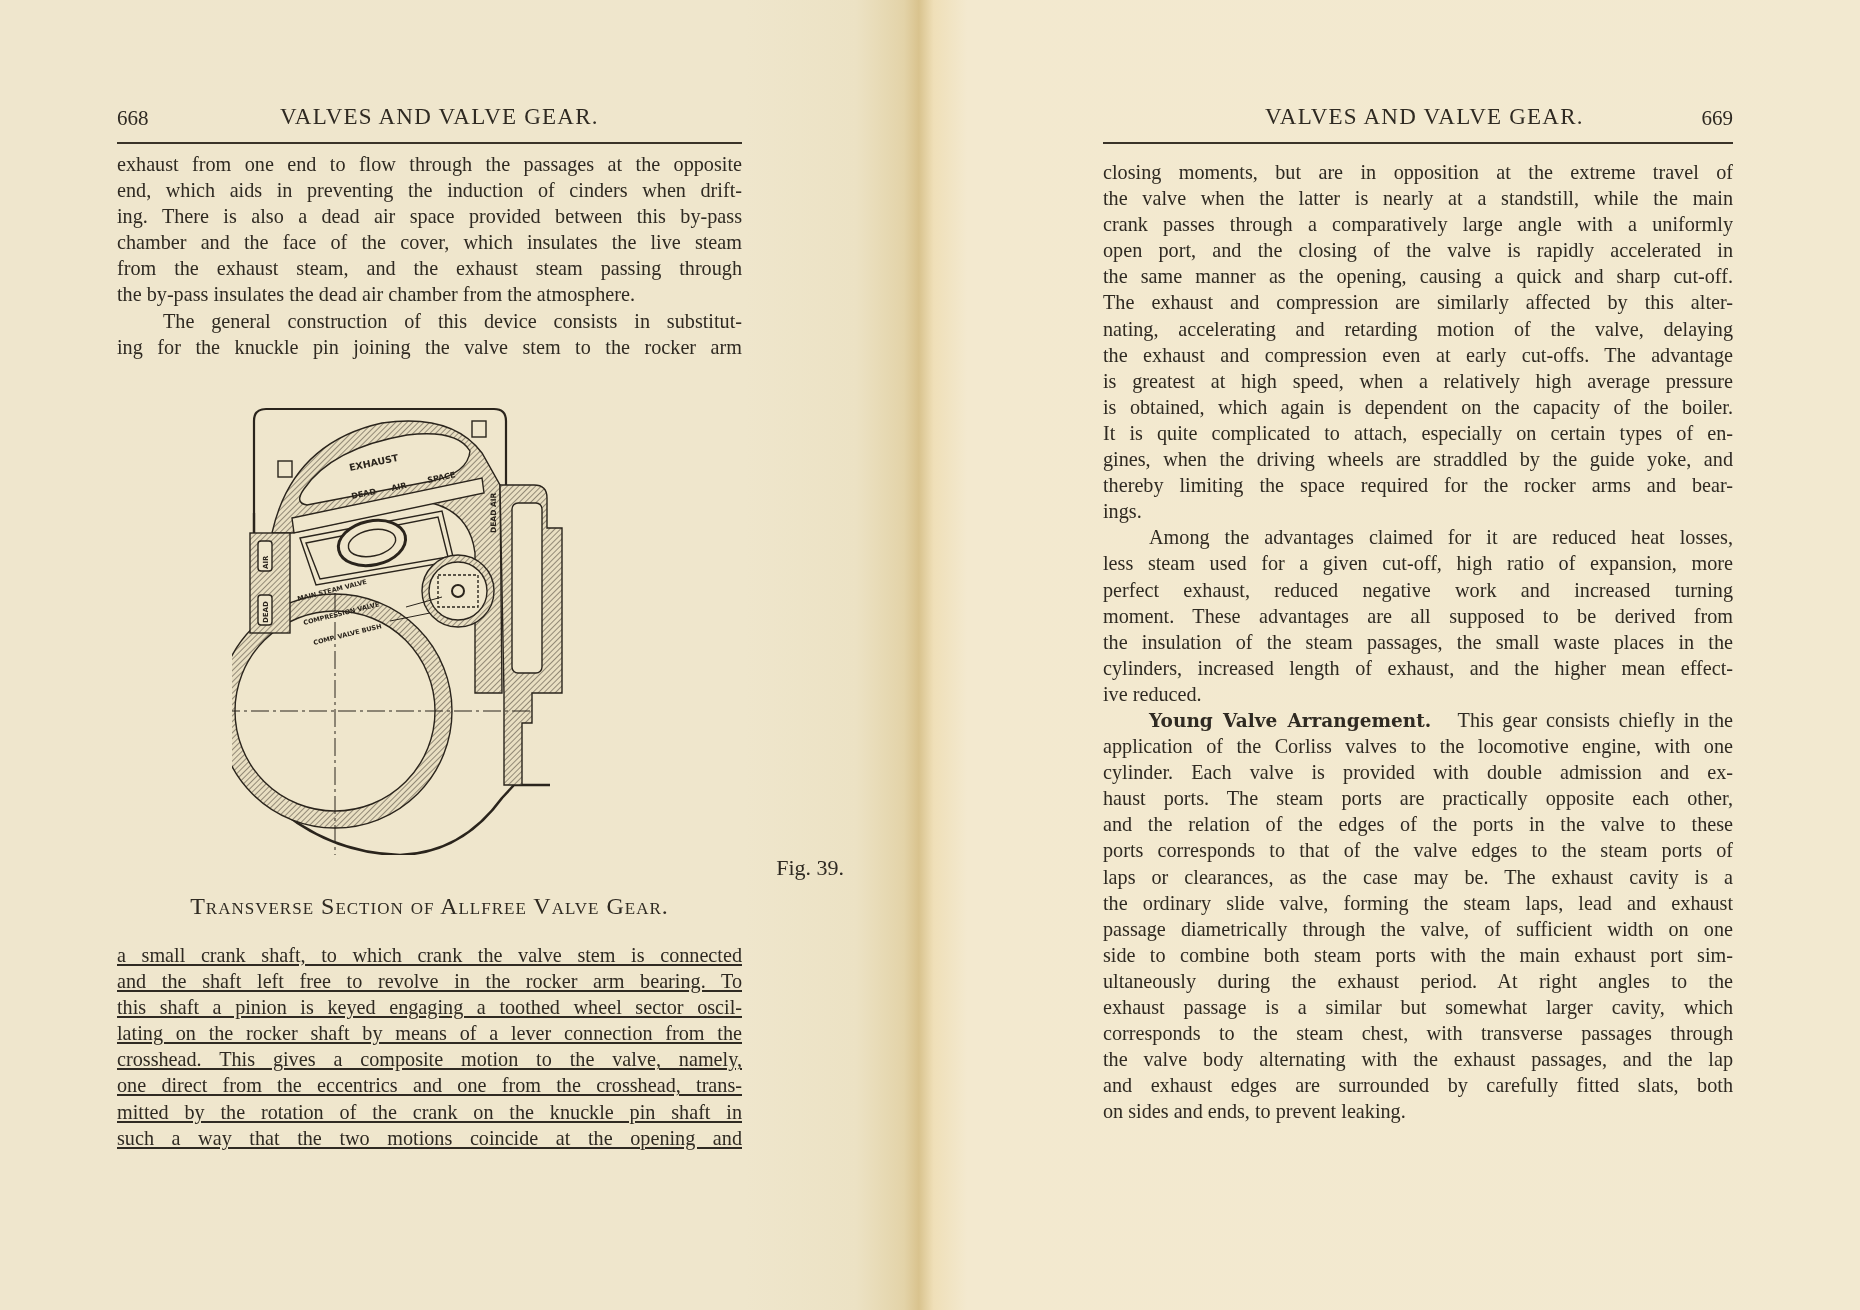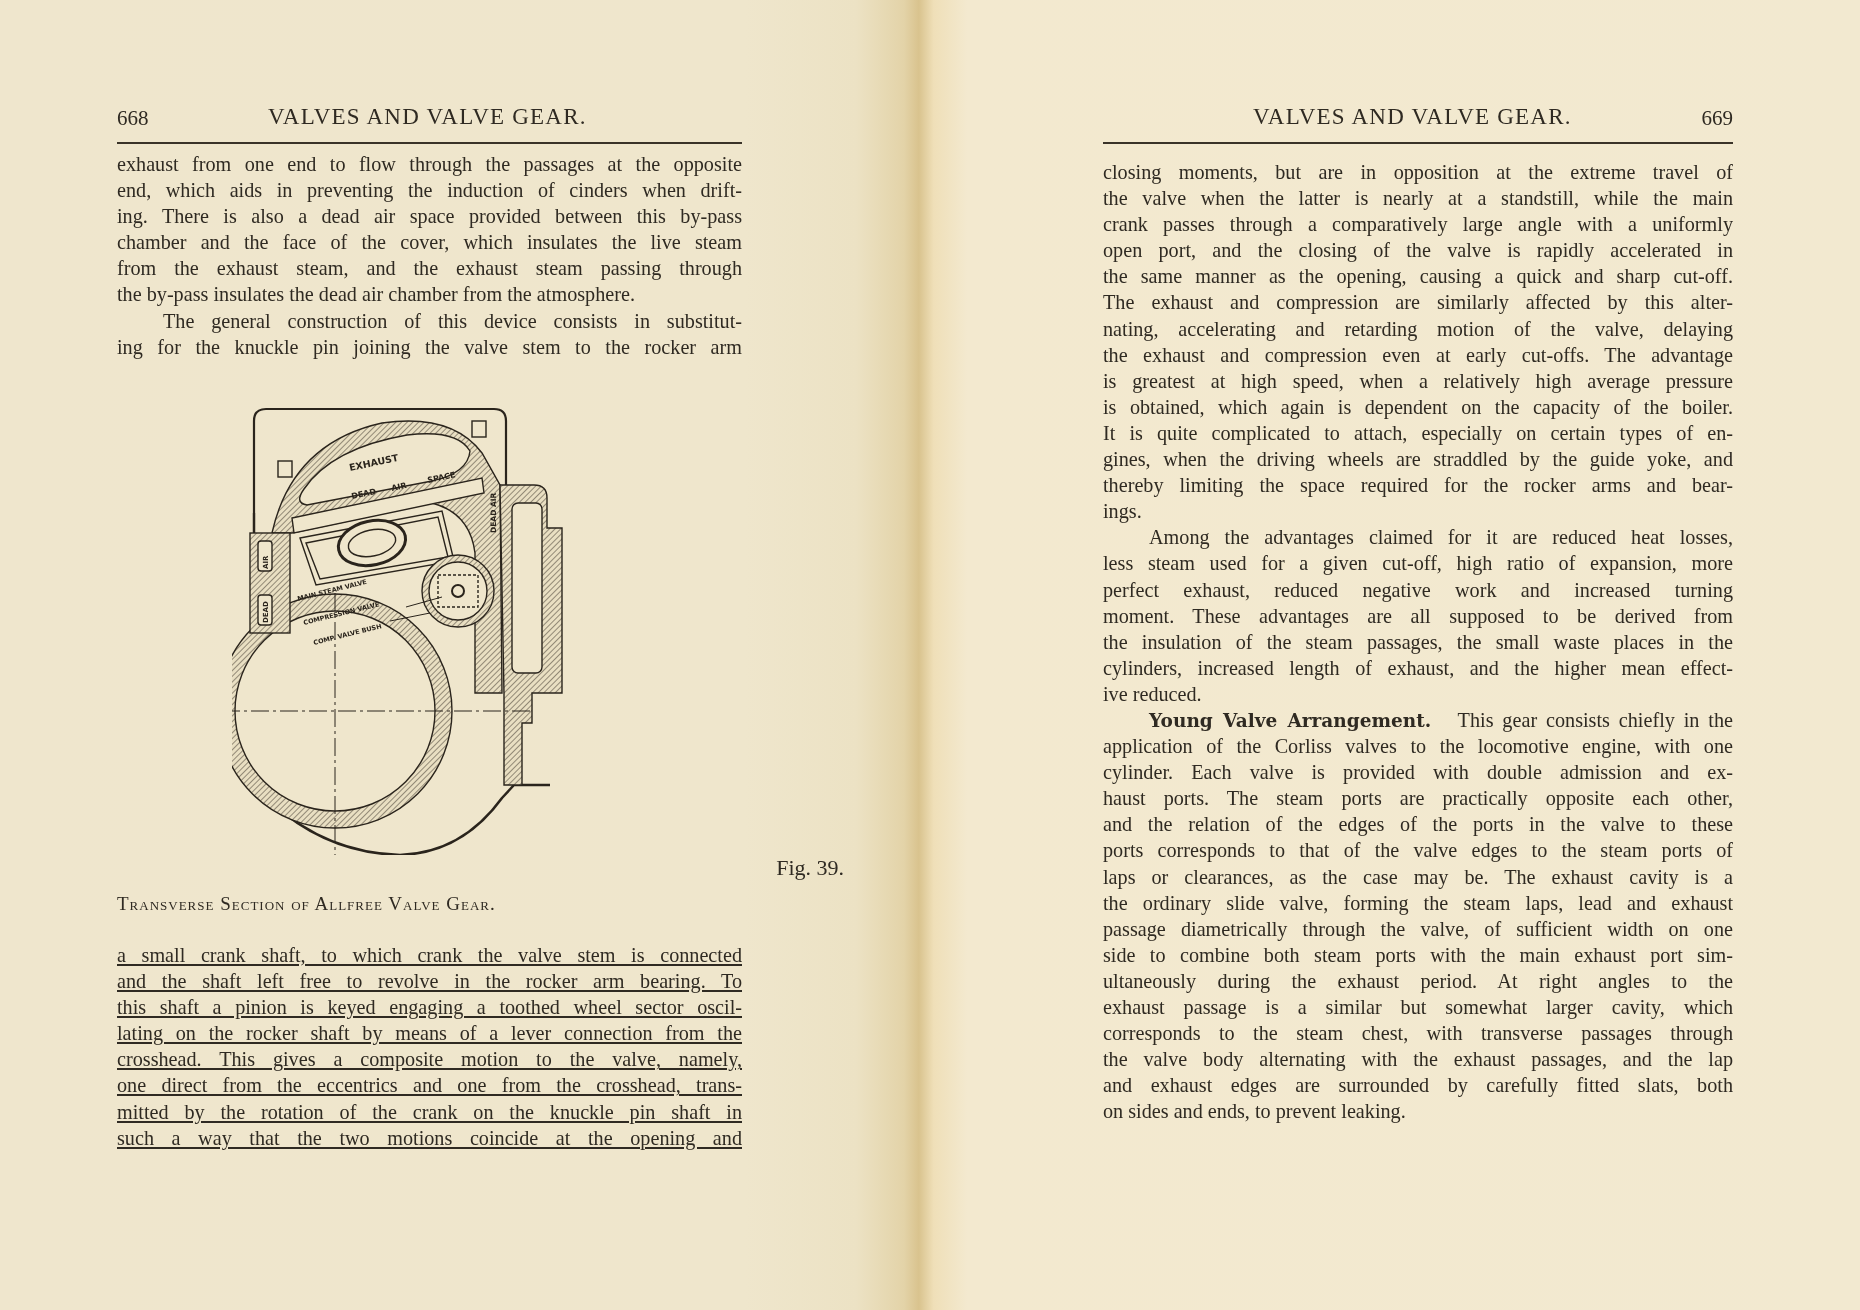--- a/index.html
+++ b/index.html
@@ -9,30 +9,30 @@
     font-family:"Liberation Serif","DejaVu Serif",serif;
     color:#2f2a22;
   }
   .spread { position:absolute; left:0; top:0; width:1860px; height:1310px;
     background: linear-gradient(90deg, #efe6cd 0%, #efe6cc 40%, #ece2c4 46%, #e3d3a8 48.6%, #d9c38e 49.4%, #efdfb8 50.2%, #f3e9cf 52%, #f2e9d0 100%); }
   .page { position:absolute; top:0; height:1310px; }
   .page.left { left:0; width:900px; }
   .page.right { left:930px; width:930px; }
   .run-head { position:absolute; top:104px; height:34px; font-size:23px; letter-spacing:1.2px; }
   .run-head .num { position:absolute; top:2px; font-size:21px; letter-spacing:0; }
-  .run-head .title { position:absolute; top:0; white-space:nowrap; }
+  .run-head .title { position:absolute; top:0; white-space:nowrap;margin-left:12px; }
   .rule { position:absolute; top:142px; height:2px; background:#3a3328; }
   .col { position:absolute; font-size:20.2px; line-height:26.1px; text-align:justify; }
   .line { display:block; height:26.1px; white-space:nowrap; text-align:justify; text-align-last:justify; }
   .line.end { text-align-last:left; }
   .line.ind { padding-left:46px; }
   .figure { position:absolute; left:232px; top:393px; width:400px; height:462px; }
   .fig-num { position:absolute; left:0; width:900px; top:855px; text-align:right; font-size:22px; }
   .fig-num span { position:relative; left:-56px; }
-  .caption { position:absolute; left:117px; width:625px; top:893px; font-size:19px; letter-spacing:1px; font-variant:small-caps; }
+  .caption { position:absolute; left:117px; width:625px; top:893px; text-align:center; font-size:24px; letter-spacing:1px; font-variant:small-caps; }
   b.runin { font-family:"DejaVu Serif",serif; font-weight:bold; font-size:18.5px; }
 </style>
 </head>
 <body>
 
 <div class="spread">
 
   <div class="page left">
     <div class="run-head" style="left:117px;width:625px;">
       <span class="num" style="left:0;">668</span>

